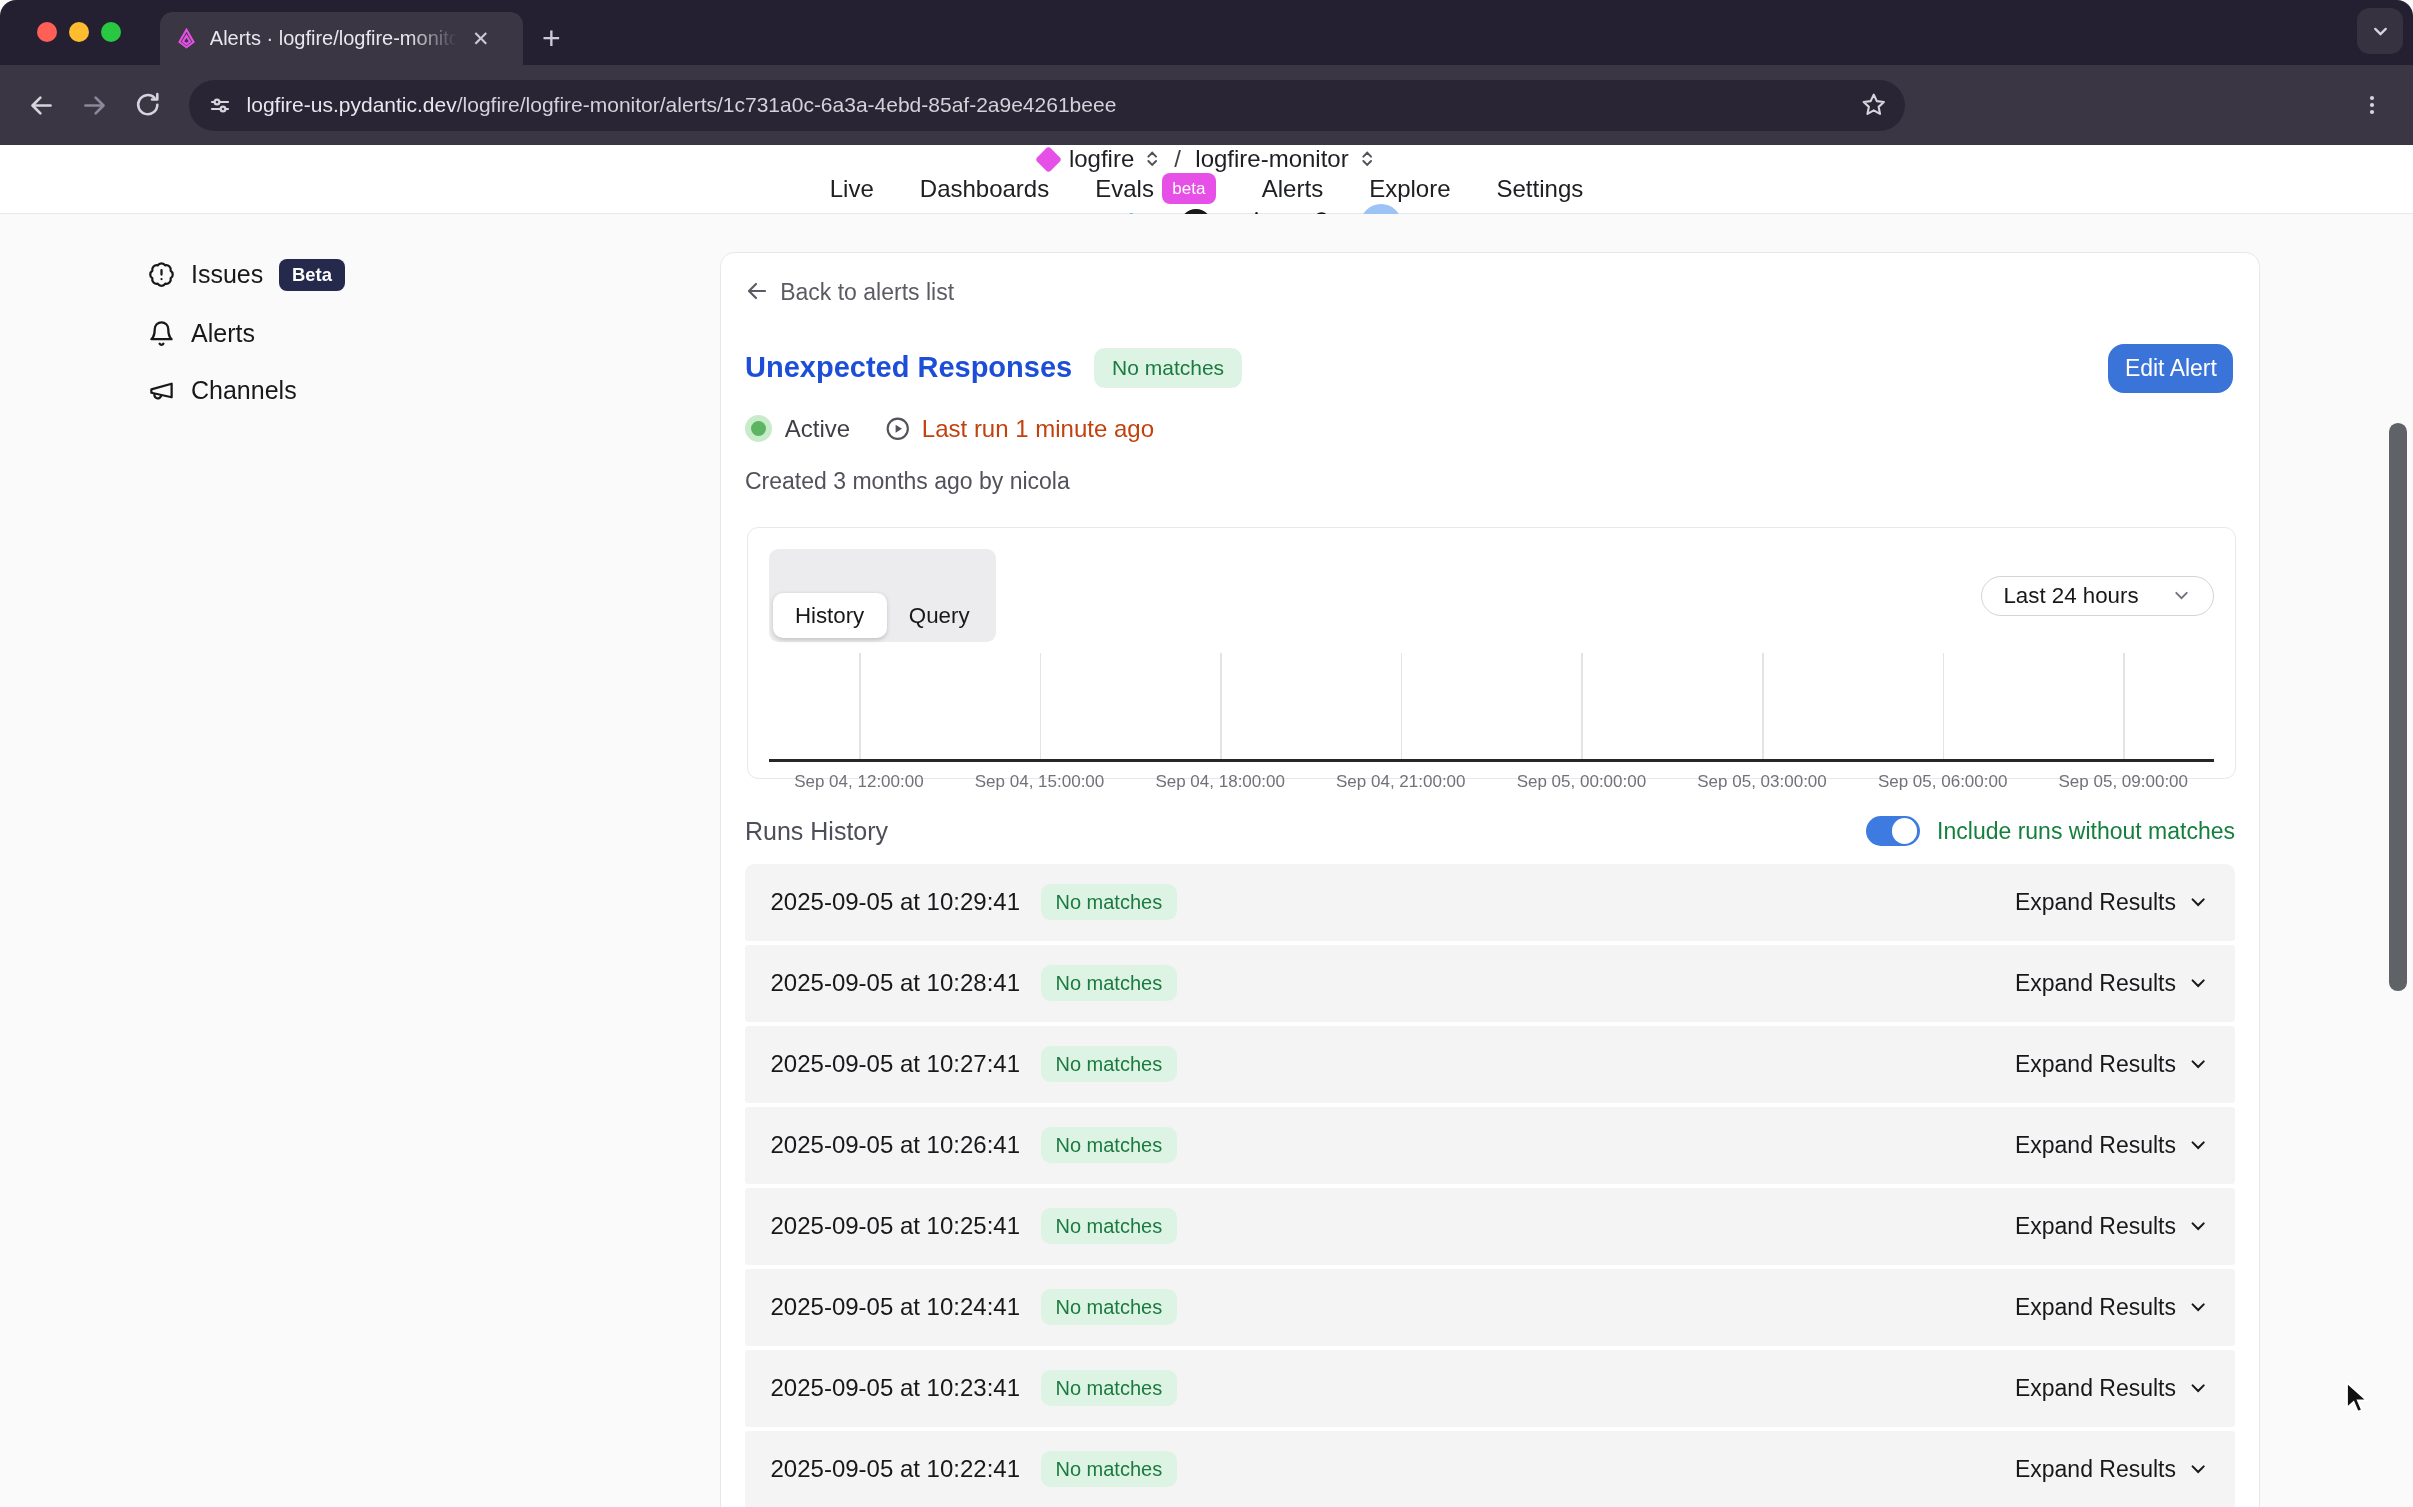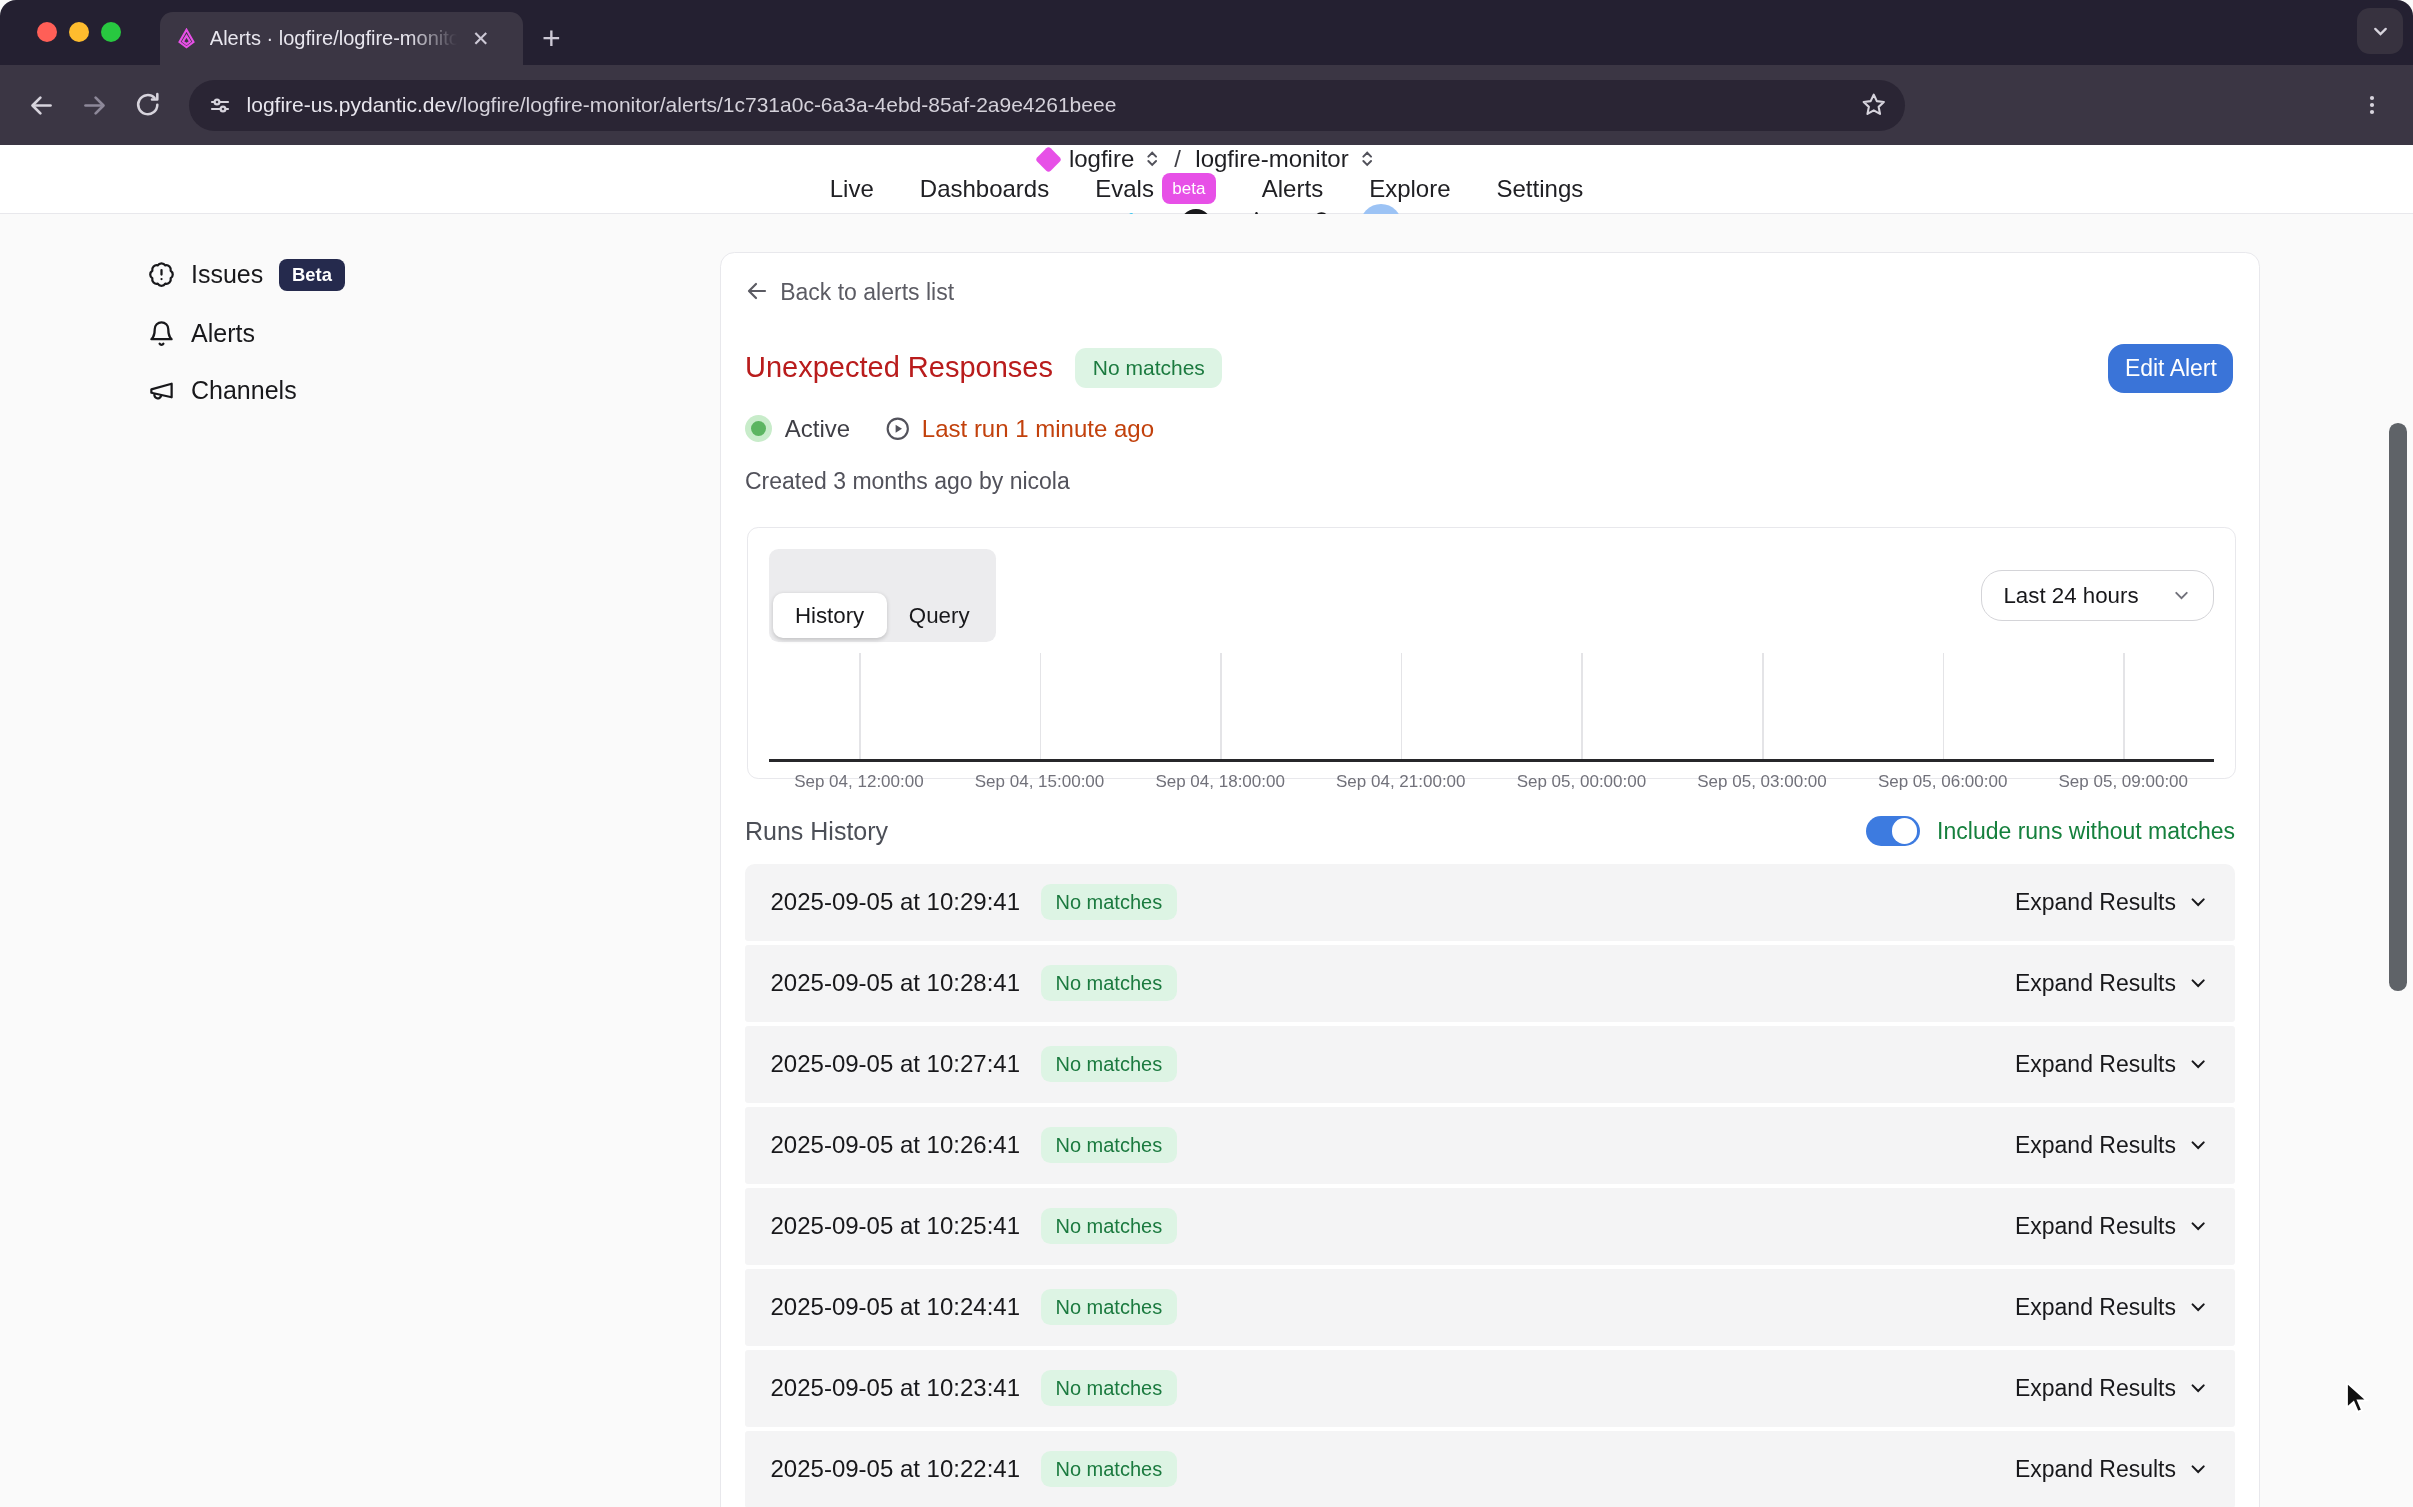--- a/index.html
+++ b/index.html
@@ -64,21 +64,21 @@
   .side-item { display:flex; align-items:center; gap:16px; font-size:25px; color:#18181b; }
   .side-item .sicon { color:#18181b; }
   .side-beta { background:#252a4d; color:#fff; font-size:18.4px; font-weight:700;
     padding:4.8px 12.8px; border-radius:8px; }
 
   .card { position:absolute; left:720px; top:38px; width:1540px; height:1357px;
     background:#ffffff; border:1.6px solid #e8e8ec; border-radius:14.4px; padding:25.5px 24px; }
   .back-link { display:flex; gap:11.2px; color:#5b5b63; font-size:23px; }
   .title-block { position:relative; margin-top:42px; }
   .title-row { display:flex; align-items:center; gap:22.3px; }
-  .alert-title { font-size:29px; font-weight:400; color:#b91c1c; }
+  .alert-title { font-size:29px; font-weight:700; color:#1d4ed8; }
   .pill-green { background:#ddf4e4; color:#1b7a3f; font-size:21px; padding:8px 17.6px;
     border-radius:11.2px; }
   .edit-btn { position:absolute; right:1.6px; top:-3.2px; width:125px; height:49px;
     background:#3a74d8; color:#fff; font-size:23px; border:none; border-radius:16px;
     display:flex; align-items:center; justify-content:center; }
   .status-row { display:flex; align-items:center; gap:35px; margin-top:27px;
     font-size:24px; color:#3f3f46; }
   .status-active { display:flex; align-items:center; gap:12.8px; }
   .dot-halo { width:27px; height:27px; border-radius:50%; background:#c8ecca;
     display:flex; align-items:center; justify-content:center; }
@@ -88,21 +88,21 @@
   .created-line { margin-top:25.5px; font-size:23px; color:#52525b; }
 
   
   .panel { margin-top:32px; margin-left:1.6px; width:1489px; height:252px;
     border:1.6px solid #e8e8ec; border-radius:11.2px; padding:21px 21px 0 21px; }
   .panel-head { display:flex; align-items:center; justify-content:space-between; }
   .segmented { background:#ececee; border-radius:9.6px; padding:4px; display:flex; }
   .seg-item { font-size:22.3px; color:#18181b; padding:9.6px 22.3px; border-radius:10px;margin-top:40px; }
   .seg-item.active { background:#fff; box-shadow:0 1.6px 4px rgba(0,0,0,.18); }
   .range-select { display:flex; align-items:center; gap:32px; border:1.6px solid #d4d4d8;
-    border-radius:21px; height:51px; padding:0 21px; font-size:22.3px; color:#18181b; }
+    border-radius:21px; height:40px; padding:0 21px; font-size:22.3px; color:#18181b; }
   .range-select .chev { color:#71717a; }
   .plot { position:relative; height:109px; margin-top:11.2px;
     display:grid; grid-template-columns:repeat(8,1fr); border-bottom:3.2px solid #27272a; }
   .plot-cell { position:relative; }
   .plot-cell::after { content:""; position:absolute; left:50%; top:0; bottom:0;
     width:1.6px; background:#e4e4e7; }
   .ticks { display:grid; grid-template-columns:repeat(8,1fr); margin-top:9.6px; }
   .tick { text-align:center; font-size:17px; color:#71717a; white-space:nowrap; }
 
   

